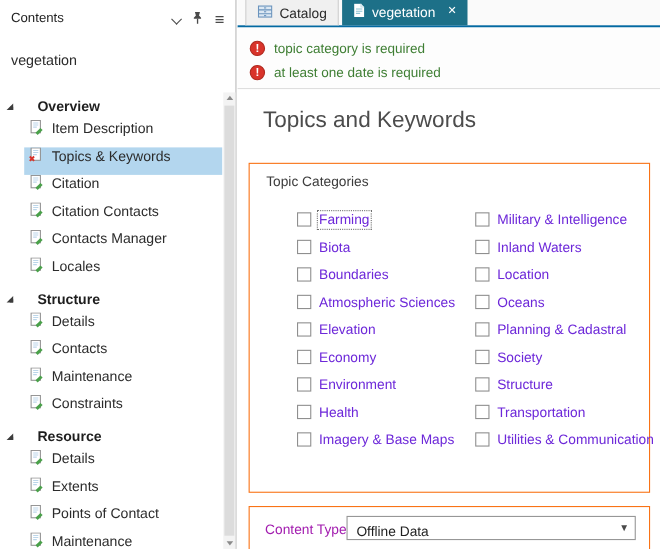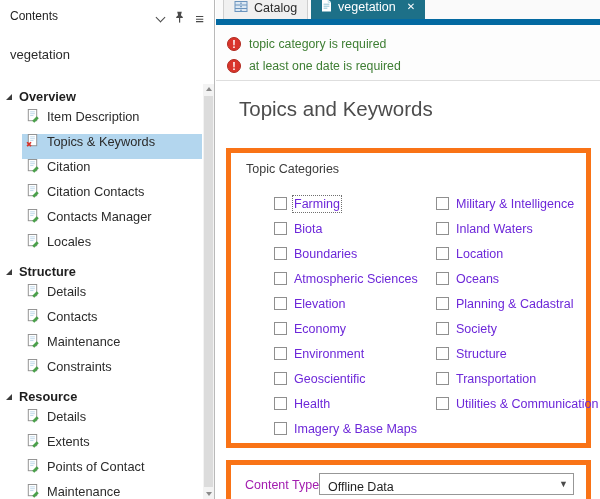--- a/index.html
+++ b/index.html
@@ -7,44 +7,44 @@
   body{position:relative;font-family:"Liberation Sans",sans-serif;background:#fff;color:#333}
 
   
   .sidebar{position:absolute;left:0;top:0;bottom:0;width:215px;background:#fff;border-right:1px solid #b9b9b9}
   .sidebar-title{position:absolute;left:10px;top:9px;font-size:12px;color:#1e1e1e}
   .hdr-icons{position:absolute;right:10px;top:10px;display:flex;align-items:center;gap:10px}
   .chev{width:7px;height:7px;border-left:1.6px solid #4a4a4a;border-bottom:1.6px solid #4a4a4a;transform:rotate(-45deg);margin-top:-3px}
   .menu-icon{font-size:15px;color:#4a4a4a;line-height:10px}
   .item-name{position:absolute;left:10px;top:47px;font-size:13px;color:#2b2b2b}
   .tree{position:absolute;left:0;top:84px;width:203px;bottom:0;overflow:hidden;font-size:12.8px}
-  .tree-section{display:flex;align-items:center;height:25px;padding-left:6px;gap:7px;font-weight:bold;color:#1e1e1e;cursor:default}
+  .tree-section{display:flex;align-items:center;height:25px;padding-left:6px;gap:22px;font-weight:bold;color:#1e1e1e;cursor:default}
   .tri{width:0;height:0;border:3.5px solid transparent;border-right-color:#3c3c3c;border-bottom-color:#3c3c3c;flex:none}
   .tree-item{display:flex;align-items:flex-start;height:25px;margin-left:22px;width:180px;padding-left:3px;gap:7px;cursor:default;color:#2b2b2b;white-space:nowrap}
   .tree-item.selected{background:var(--selection-blue)}
   .tree-icon{flex:none}
   .vscroll{position:absolute;right:0;top:84px;bottom:0;width:11px;background:#f3f3f3}
   .arr{position:absolute;left:0;width:11px;height:11px;display:flex;align-items:center;justify-content:center}
   .arr.up{top:0}.arr.down{bottom:0}
   .arr-up-glyph{width:0;height:0;border:3.5px solid transparent;border-bottom:4.5px solid #8b8b8b;margin-top:-4px}
   .arr-down-glyph{width:0;height:0;border:3.5px solid transparent;border-top:4.5px solid #8b8b8b;margin-bottom:-4px}
   .thumb{position:absolute;left:1px;right:1px;top:12px;bottom:12px;background:#dcdcdc}
 
   
   .main{position:absolute;left:216px;top:0;right:0;bottom:0;background:#fff}
-  .tabstrip{position:absolute;left:0;right:0;top:0;height:25px;background:#fafafa;border-bottom:6px solid #0369a1;display:flex;align-items:flex-end;padding-left:7px}
+  .tabstrip{position:absolute;left:0;right:0;top:0;height:25px;background:#fafafa;border-bottom:2px solid #0369a1;display:flex;align-items:flex-end;padding-left:7px}
   .tab{height:24px;display:flex;align-items:center;gap:6px;padding:0 10px;font-size:12.5px;cursor:default}
   .tab.inactive{background:#f0f0f0;border:1px solid #cfcfcf;border-bottom:none;color:#2b2b2b}
   .tab.active{background:var(--accent-teal);color:#fff;margin-left:3px}
   .tab-close{font-size:10px;margin-left:5px;line-height:1;cursor:pointer}
   .messages{position:absolute;left:0;right:0;top:25px;height:56px;background:#fdfdfd;border-bottom:1px solid #dedede;padding:8px 0 0 11px}
   .msg{display:flex;align-items:center;gap:8px;height:22px;font-size:12.3px;color:var(--message-green)}
   .err-icon{width:14px;height:14px;border-radius:50%;background:var(--error-red);border:1px solid #b02a20;color:#fff;font-size:10.5px;font-weight:bold;display:flex;align-items:center;justify-content:center;line-height:1;flex:none}
   .page-title{position:absolute;left:23px;top:97px;font-size:20.5px;color:#4c4c4c;font-weight:400}
-  .groupbox{position:absolute;left:10px;right:9px;border:5px solid #f97316;background:#fff}
+  .groupbox{position:absolute;left:10px;right:9px;border:1px solid #f97316;background:#fff}
   .gb-topics{top:148px;height:300px}
   .gb-label{position:absolute;left:15px;top:9px;font-size:12.5px;color:#3c3c3c}
   .col{position:absolute;top:38px}
   .col-left{left:43px}
   .col-right{left:205px}
   .cb-row{display:flex;align-items:center;gap:7px;height:25px;white-space:nowrap;font-size:12.5px;color:#6d28d9;cursor:default}
   .cb{width:13px;height:13px;border:1px solid #8f8f8f;background:#fff;flex:none}
   .cb-label.focused{outline:1px dotted #707070;outline-offset:1px}
   .gb-content{top:460px;height:45px}
   .ct-label{position:absolute;left:14px;top:13px;font-size:12.5px;color:#a21caf}
@@ -296,24 +296,20 @@
         <div class="cb-row">
           <span class="cb"></span>
           <span class="cb-label">Economy</span>
         </div>
         <div class="cb-row">
           <span class="cb"></span>
           <span class="cb-label">Environment</span>
         </div>
         <div class="cb-row">
           <span class="cb"></span>
-          <span class="cb-label">Geoscientific</span>
-        </div>
-        <div class="cb-row">
-          <span class="cb"></span>
           <span class="cb-label">Health</span>
         </div>
         <div class="cb-row">
           <span class="cb"></span>
           <span class="cb-label">Imagery &amp; Base Maps</span>
         </div>
       </div>
     <div class="col col-right">
         <div class="cb-row">
           <span class="cb"></span>

